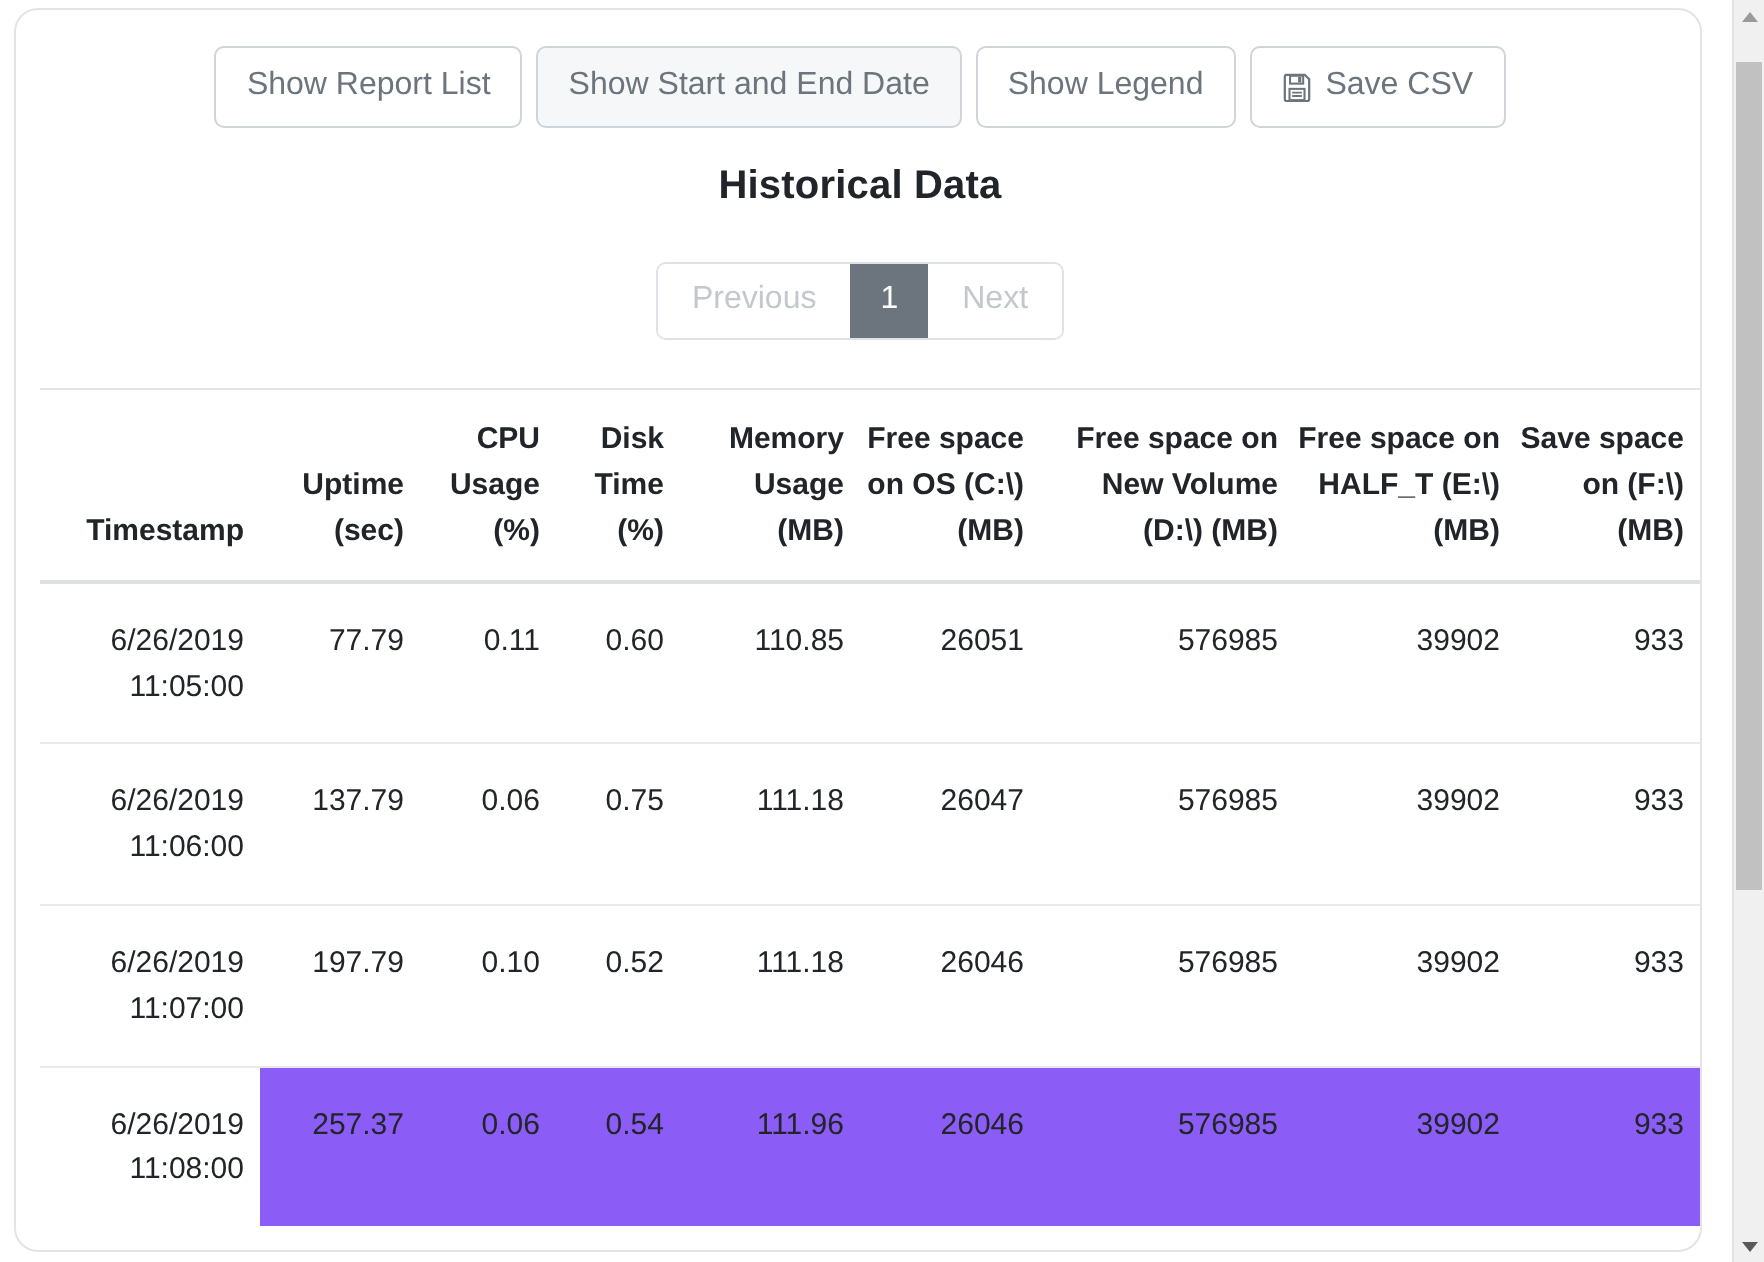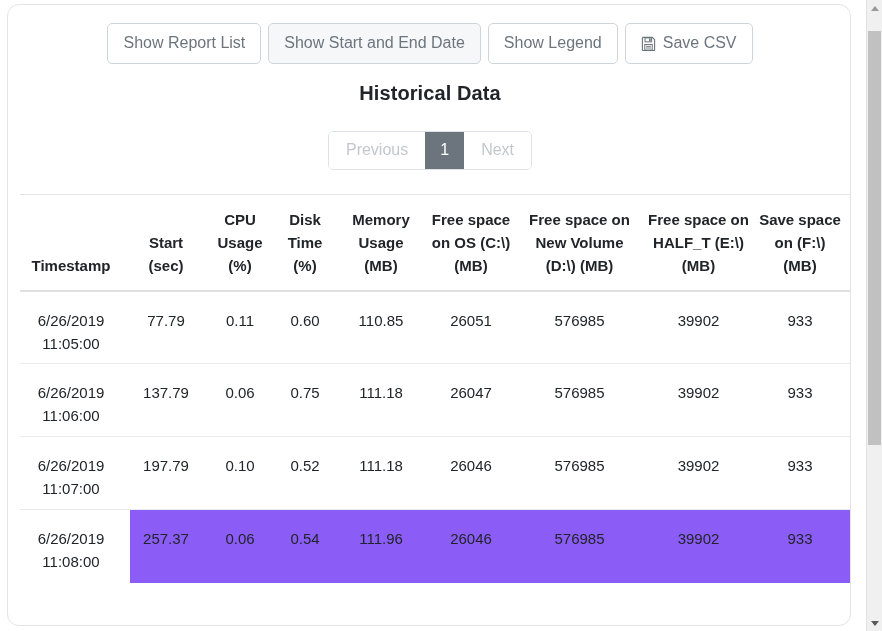--- a/index.html
+++ b/index.html
@@ -104,39 +104,39 @@
     height: 432px;
     overflow: hidden;
   }
   table#hist {
     border-collapse: collapse;
     width: 830px;
     table-layout: fixed;
   }
   table#hist th,
   table#hist td {
-    text-align: center;
+    text-align: right;
     vertical-align: bottom;
     padding: 0 8px 0 0;
     font-size: 15px;
     color: #212529;
   }
   table#hist thead th {
     font-weight: bold;
     padding-top: 14px;
     padding-bottom: 12px;
     border-top: 1px solid #e3e4e6;
     border-bottom: 2px solid #dfe0e2;
     line-height: 1.53;
     vertical-align: bottom;
   }
   table#hist tbody td {
     vertical-align: top;
     padding-top: 18px;
-    padding-bottom: 0;
+    padding-bottom: 16px;
     border-top: 1px solid #e9eaec;
     height: 73px;
     line-height: 1.52;
     font-weight: normal;
   }
   table#hist tbody tr:first-child td { border-top: none; }
   table#hist tbody tr.hl td { background: #8b5cf6; }
   table#hist tbody tr.hl td:first-child { background: #ffffff; }
 
   
@@ -228,21 +228,21 @@
           <col class="c3">
           <col class="c4">
         <col class="c5">
           <col class="c6">
           <col class="c7">
           <col class="c8">
       </colgroup>
       <thead>
         <tr>
           <th class="ts">Timestamp</th>
-          <th>Start (sec)</th>
+          <th>Uptime (sec)</th>
           <th>CPU Usage (%)</th>
           <th>Disk Time (%)</th>
           <th>Memory Usage (MB)</th>
           <th>Free space on OS (C:\) (MB)</th>
           <th>Free space on New Volume (D:\) (MB)</th>
           <th>Free space on HALF_T (E:\) (MB)</th>
           <th>Save space on (F:\) (MB)</th>
         </tr>
       </thead>
       <tbody>

